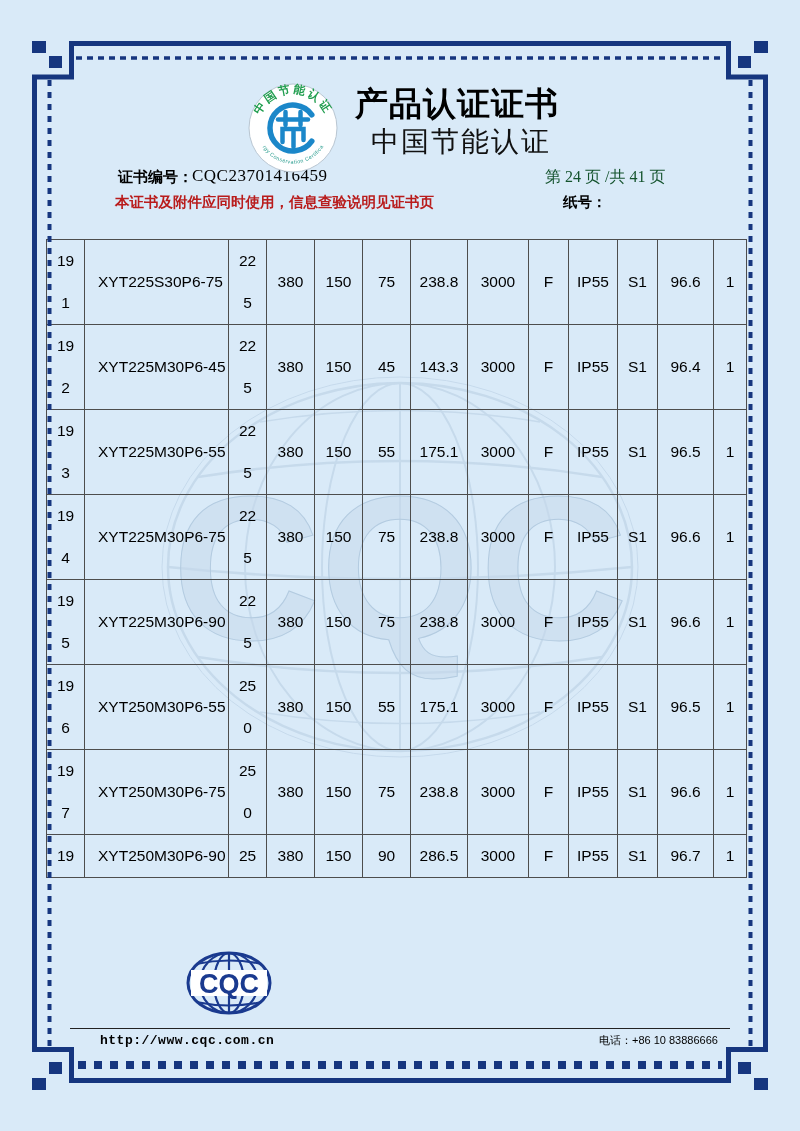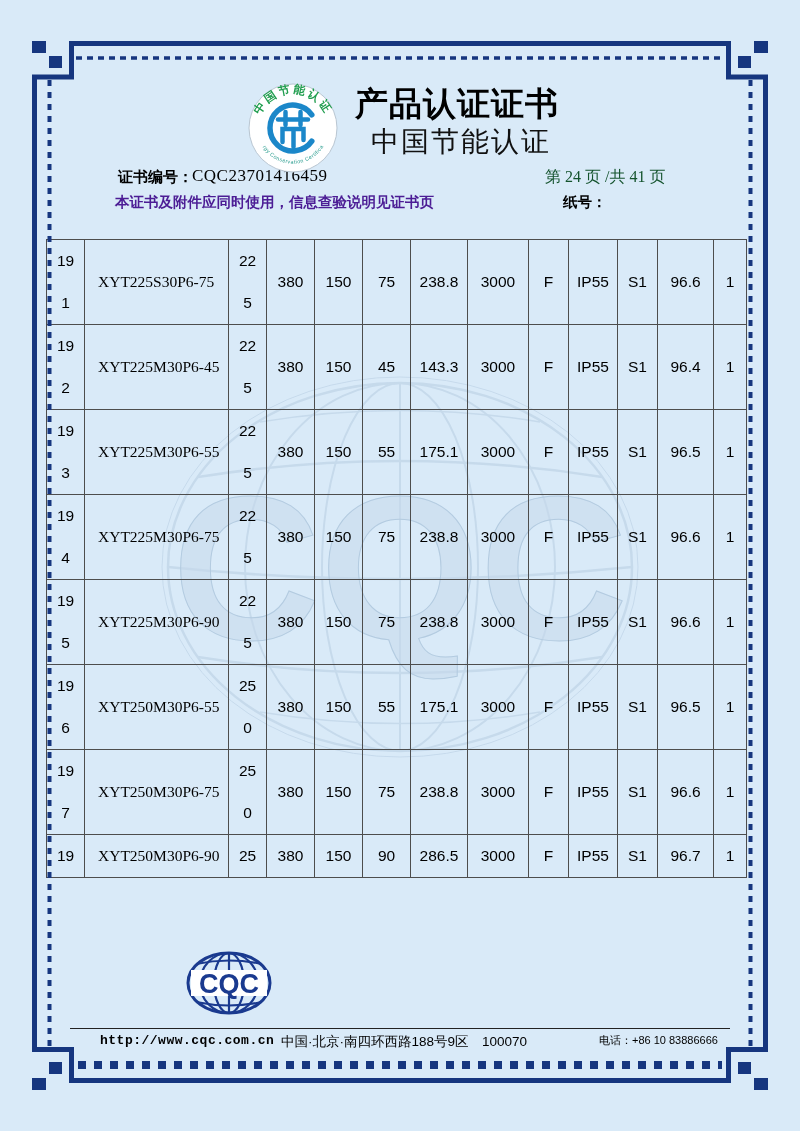--- a/index.html
+++ b/index.html
@@ -19,37 +19,37 @@
 
   
   .badge{ left:248px; top:83px; width:90px; height:90px; z-index:2; }
   .title{ left:355px; top:82px; font-size:33px; font-weight:bold; color:#000; letter-spacing:1px; z-index:2;}
   .subtitle{ left:371px; top:123px; font-size:28px; font-weight:normal; color:#111; letter-spacing:2px; z-index:2;}
 
   .meta-label{ font-family:"Liberation Serif", serif; font-weight:bold; font-size:15px; color:#000; }
   .cert-label{ left:118px; top:168px; }
   .cert-value{ left:192px; top:166px; font-family:"Liberation Serif", serif; font-size:17px; color:#000; letter-spacing:0.5px;}
   .page-info{ left:545px; top:167px; font-family:"Liberation Serif", serif; font-size:16px; color:#14532d;}
-  .notice{ left:115px; top:193px; font-size:14.5px; font-weight:bold; color:#4c1d95;}
+  .notice{ left:115px; top:193px; font-size:14.5px; font-weight:bold; color:#b91c1c;}
   .paper-label{ left:563px; top:193px; font-size:14.5px; font-weight:bold; color:#000;}
 
   
   .cert-table{
     position:absolute; left:46px; top:239px; width:700px;
     border-collapse:collapse; table-layout:fixed; z-index:1;
   }
   .cert-table td{
     border:1px solid #4d4d4d;
     font-size:15.5px; color:#000; text-align:center;
     line-height:42px; white-space:pre-line; overflow:hidden;
     background:transparent; vertical-align:middle;
   }
   .cert-table tr{ height:85px; }
   .cert-table tr.short{ height:39px; }
-  .cert-table td.model{ text-align:left; padding-left:13px;font-family:Liberation Serif, serif; }
+  .cert-table td.model{ text-align:left; padding-left:13px; }
   .c0{width:38px}.c1{width:144px}.c2{width:38px}.c3{width:48px}.c4{width:48px}
   .c5{width:48px}.c6{width:57px}.c7{width:61px}.c8{width:40px}.c9{width:49px}
   .c10{width:40px}.c11{width:56px}.c12{width:33px}
 
   
   .cqc-logo{ left:180px; top:948px; width:98px; height:70px; z-index:2;}
   .issuer{ left:270px; top:958px; font-size:33px; color:#000; letter-spacing:3px; z-index:2;}
   .contact-rule{ left:70px; top:1028px; width:660px; border-top:1.5px solid #222; z-index:2;}
   .contact{ top:1033px; font-size:13px; color:#000; z-index:2;}
   .url{ left:64px; font-family:"Liberation Mono","DejaVu Sans Mono",monospace; font-weight:bold; letter-spacing:0.5px;padding-left:36px;}
@@ -271,21 +271,20 @@
       <path d="M -33 -19 Q 0 -26 33 -19" stroke-width="2.2"></path>
       <path d="M -33 19 Q 0 26 33 19" stroke-width="2.2"></path>
     </g>
     <rect x="-38" y="-13" width="76" height="26" fill="#ffffff"></rect>
     <text x="0" y="9.5" text-anchor="middle" font-family="Liberation Sans, sans-serif" font-size="27" font-weight="bold" fill="#1a3a8f">CQC</text>
   </svg>
 
 
   <div class="abs contact-rule"></div>
   <div class="abs contact url">http://www.cqc.com.cn</div>
-  <div class="abs contact address">中国·北京·南四环西路188号9区　100070</div>
   <div class="abs contact phone">电话：+86 10 83886666</div>
 
   <svg class="frame-svg" viewBox="0 0 800 1131" aria-hidden="true">
     <path d="M728.5 43.5 H71.5 V77 H34.5 V1049.5 H71.5 V1080.5 H728.5 V1049.5 H765.5 V77 H728.5 Z" fill="none" stroke="#16367f" stroke-width="5"></path>
     <path d="M76 58 H724" stroke="#16367f" stroke-width="3.5" stroke-dasharray="6 5" fill="none"></path>
     <path d="M49.5 80 V1046" stroke="#16367f" stroke-width="4" stroke-dasharray="6 6" fill="none"></path>
     <path d="M750.5 80 V1046" stroke="#16367f" stroke-width="4" stroke-dasharray="6 6" fill="none"></path>
     <path d="M78 1065 H722" stroke="#16367f" stroke-width="8" stroke-dasharray="8 8" fill="none"></path>
     <g fill="#16367f">
       <rect x="32" y="41" width="14" height="12"></rect>

